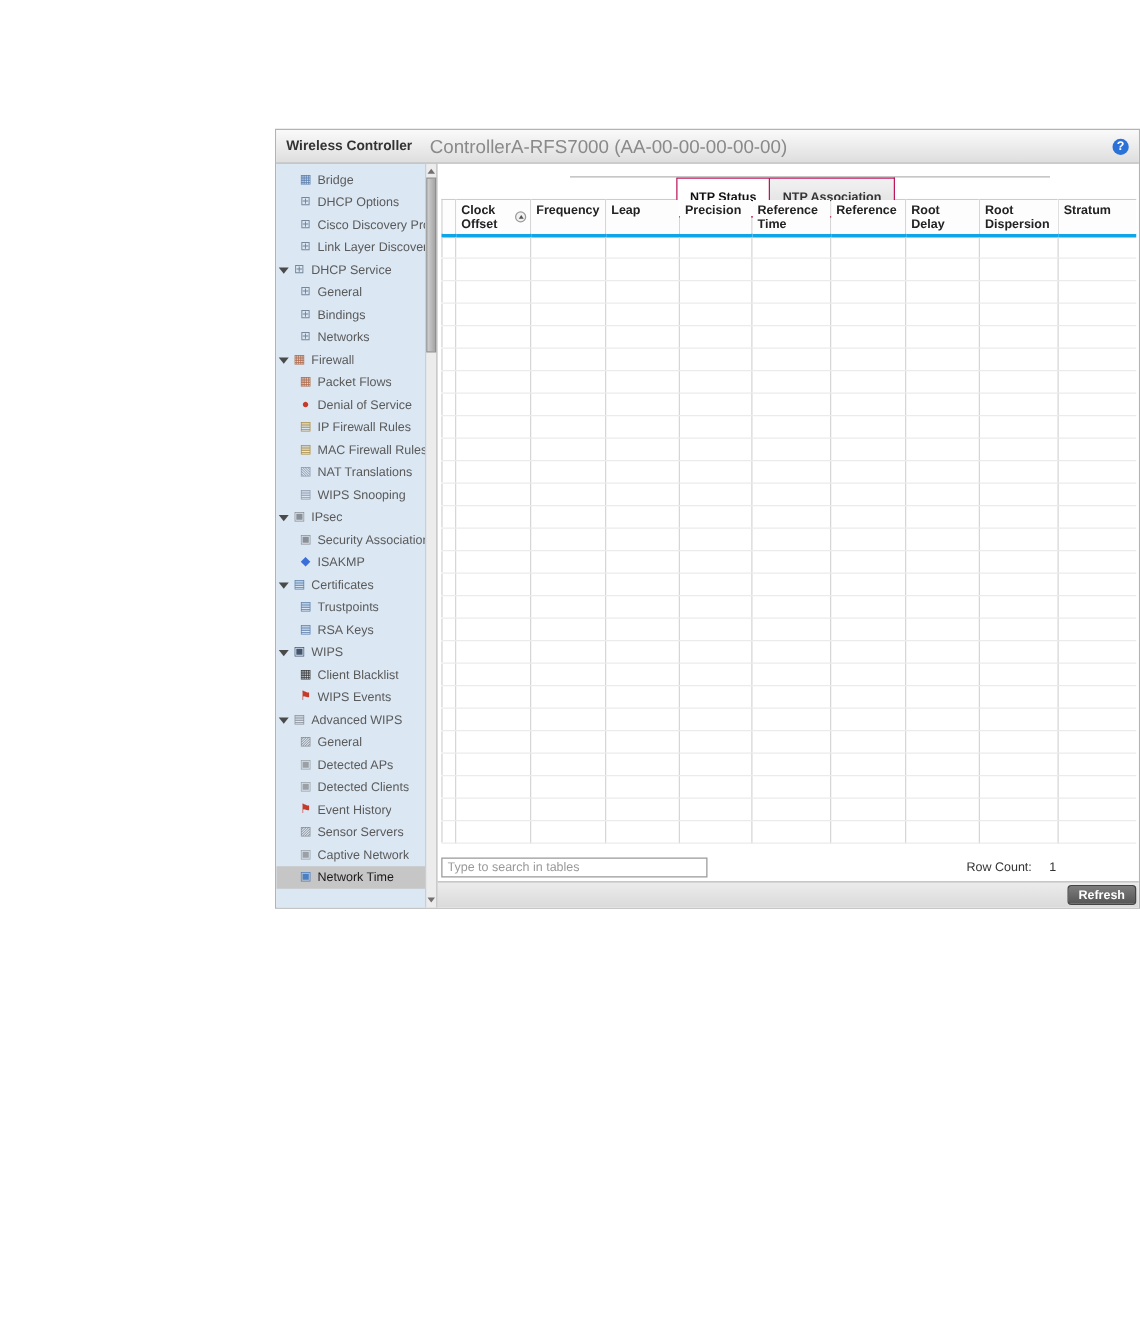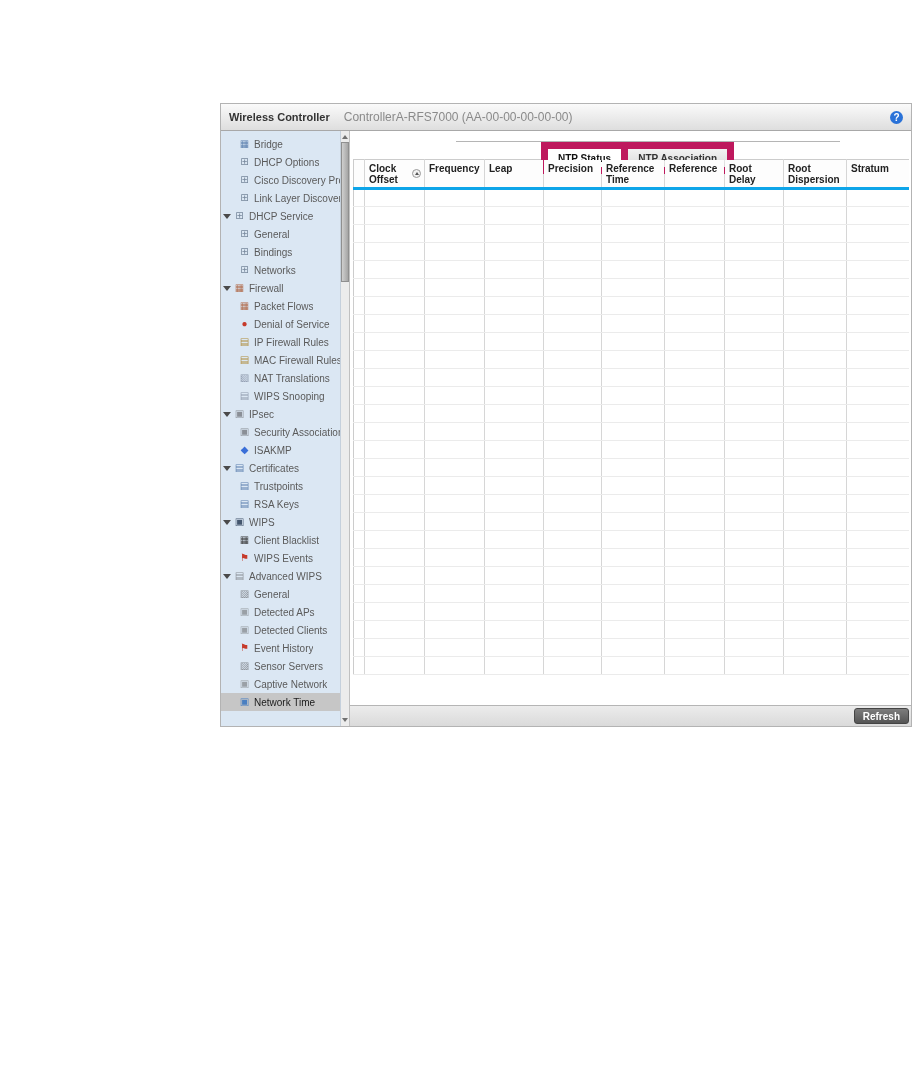--- a/index.html
+++ b/index.html
@@ -6,21 +6,21 @@
   html,body{width:912px;height:1072px;overflow:hidden;background:#fff;
     font-family:"Liberation Sans","DejaVu Sans",sans-serif}
   body{position:relative}
 
   .window{position:absolute;left:220px;top:103px;width:692px;height:624px;
     border:1px solid #b3b3b3;background:#fff;display:flex;flex-direction:column}
 
   .titlebar{flex:0 0 27px;background:linear-gradient(#fafafa,#dedede);
     border-bottom:1px solid #a8a8a8;display:flex;align-items:center;padding:0 8px}
   .title{font-size:11px;font-weight:bold;color:#333}
-  .subtitle{font-size:12px;color:#8a8a8a;margin-left:14px}
+  .subtitle{font-size:15px;color:#8a8a8a;margin-left:14px}
   .help{margin-left:auto;width:13px;height:13px;border-radius:50%;background:#2a72d8;
     color:#fff;font-size:10px;font-weight:bold;display:flex;align-items:center;
     justify-content:center;cursor:pointer}
 
   .winbody{flex:1;display:flex;min-height:0}
 
   .sidebar{width:119px;background:#dbe7f3;padding-top:4px;overflow:hidden;flex:0 0 119px}
   .tree-item{height:18px;display:flex;align-items:center;font-size:10px;color:#5a5a5a;
     white-space:nowrap;cursor:pointer}
   .tree-item.lvl0{padding-left:2px}
@@ -42,21 +42,21 @@
   .varrow.down::after{border-top:4px solid #707070}
   .vthumb{position:absolute;left:0;top:11px;width:8px;height:140px;
     background:linear-gradient(90deg,#cfcfcf,#a5a5a5);border:1px solid #8f8f8f;cursor:pointer}
 
   .content{flex:1;display:flex;flex-direction:column;background:#fff;min-width:0}
 
   .tabrow{flex:0 0 28px;position:relative}
   .tabline{position:absolute;left:106px;top:10px;width:384px;height:1px;background:#b5b5b5}
   .tabs{position:absolute;left:191px;top:11px;display:flex}
   .tab{height:32px;padding:0 10px;font-size:10px;font-weight:bold;display:flex;
-    align-items:center;border:7px solid #be185d;cursor:pointer}
+    align-items:center;border:1px solid #be185d;cursor:pointer}
   .tab.active{background:#fff;color:#111}
   .tab:not(.active){background:linear-gradient(#f2f2f2,#dcdcdc);color:#333;border-left:none}
 
   .tablewrap{flex:1;margin:0 2px 0 3px;overflow:hidden}
   table{border-collapse:collapse;table-layout:fixed;width:558px;border:1px solid #ccc}
   th,td{border-right:1px solid #d6d6d6;overflow:hidden}
   thead th{border-bottom:3px solid #0ea5e9;background:#fdfdfd;font-size:10px;font-weight:bold;
     color:#222;text-align:left;vertical-align:top;padding:3px 2px 2px 4px;height:28px;
     position:relative;cursor:pointer}
   tbody td{height:18px;border-bottom:1px solid #ebebeb;font-size:10px;color:#555;padding:0 2px 0 4px}
@@ -585,18 +585,22 @@
                 <td>&nbsp;</td>
                 <td>&nbsp;</td>
                 <td>&nbsp;</td>
                 <td>&nbsp;</td>
                 <td>&nbsp;</td>
                 <td>&nbsp;</td>
               </tr>
             </tbody>
           </table>
       </div>
+      <div class="searchrow">
+        <input placeholder="Type to search in tables" style="">
+        <span class="rowcount"><span>Row Count:</span><span class="val">1</span></span>
+      </div>
       <div class="footer">
         <button>Refresh</button>
       </div>
     </div>
   </div>
 </div>
 
 </body></html>

